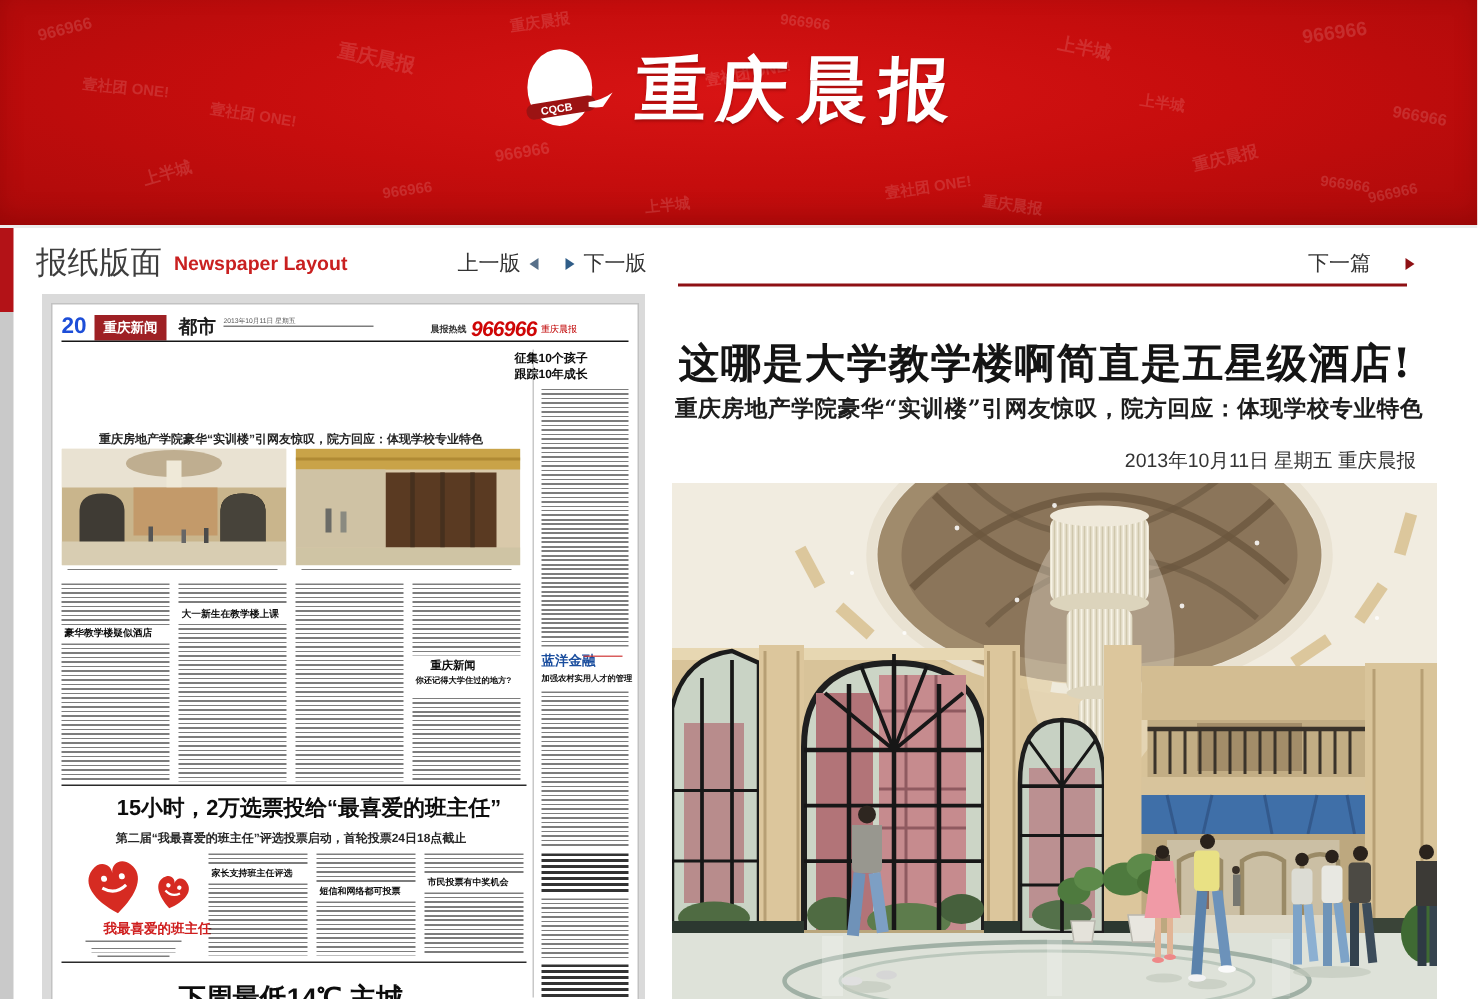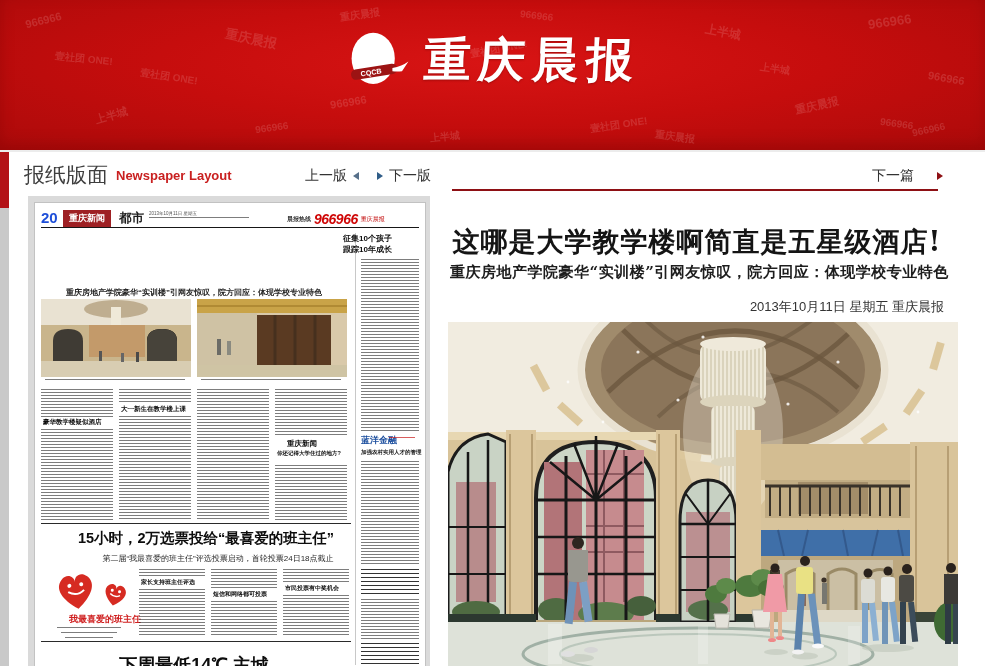--- a/index.html
+++ b/index.html
@@ -47,21 +47,21 @@
   .np-photo{overflow:hidden;}
   .micro{background-image:repeating-linear-gradient(to bottom,rgba(38,38,38,.6) 0,rgba(38,38,38,.6) 1px,transparent 1px,transparent 3px);}
   .micro-bold{background-image:repeating-linear-gradient(to bottom,rgba(15,15,15,.85) 0,rgba(15,15,15,.85) 1.5px,transparent 1.5px,transparent 4px);}
   .micro-red{background-image:repeating-linear-gradient(to bottom,rgba(200,25,25,.7) 0,rgba(200,25,25,.7) 1px,transparent 1px,transparent 3px);}
   .col-sub{font-size:6.5px;font-weight:bold;color:#0c0c0c;white-space:nowrap;}
   .sb-head{font-size:8px;font-weight:bold;color:#0c0c0c;line-height:11px;white-space:nowrap;}
   .fin-badge{font-size:9px;font-weight:bold;color:#1b4e9e;white-space:nowrap;}
   .fin-head{font-size:5.5px;font-weight:bold;color:#111;white-space:nowrap;}
   .np-hr2{left:6px;width:310px;border-top:1px solid #2a2a2a;}
   .np-s2h{left:0;top:326px;width:318px;text-align:center;font-size:14.5px;font-weight:900;color:#0d0d0d;white-space:nowrap;margin-left:12px;}
-  .np-s2sub{left:0;top:350px;width:318px;text-align:center;font-size:8px;font-weight:normal;color:#282828;white-space:nowrap;padding-left:24px;}
+  .np-s2sub{left:0;top:350px;width:318px;text-align:center;font-size:8px;font-weight:bold;color:#282828;white-space:nowrap;}
   .heart-title{left:24px;top:410px;width:92px;text-align:center;font-size:9px;font-weight:bold;color:#cf1f1f;white-space:nowrap;}
   .np-s3h{left:0;top:450px;width:318px;text-align:center;font-size:18px;font-weight:900;color:#0d0d0d;white-space:nowrap;}
   
   .crumb{position:absolute;left:452px;top:166px;font-size:14px;color:#7d7d7d;}
   .crumb b{color:#252525;font-size:14.5px;}
   .next-art{position:absolute;left:872px;top:167px;font-size:14px;color:#333;display:flex;align-items:center;gap:23px;cursor:pointer;text-decoration:none;}
   .red-rule{position:absolute;left:452px;top:189px;width:486px;border-top:2px solid #8e1014;}
   .art-h1{position:absolute;left:450px;top:224px;width:494px;text-align:center;
     font-family:"DejaVu Serif","Liberation Serif",serif;font-weight:bold;font-size:27px;color:#141414;letter-spacing:1px;white-space:nowrap;}
   .art-sub{position:absolute;left:450px;top:263px;width:494px;text-align:center;

